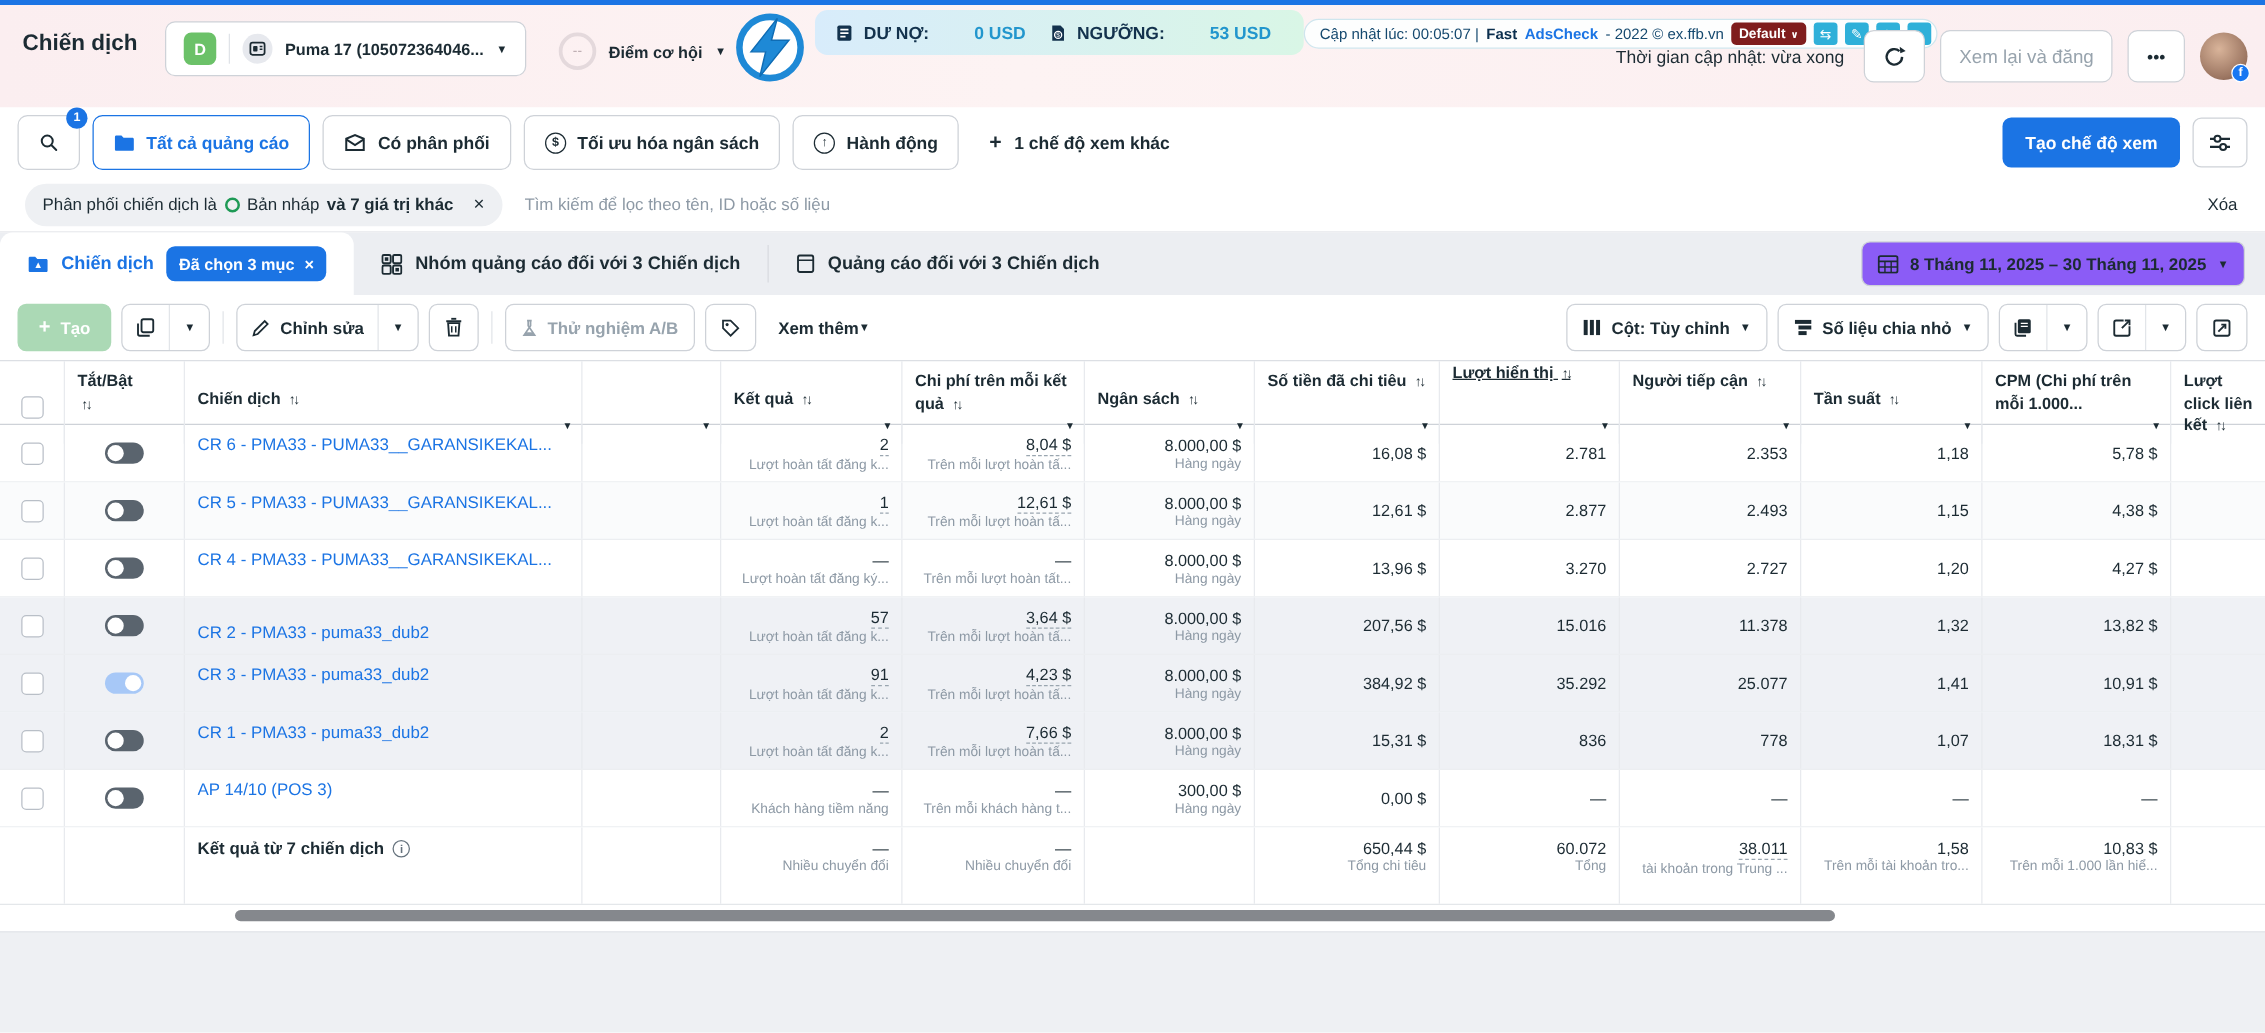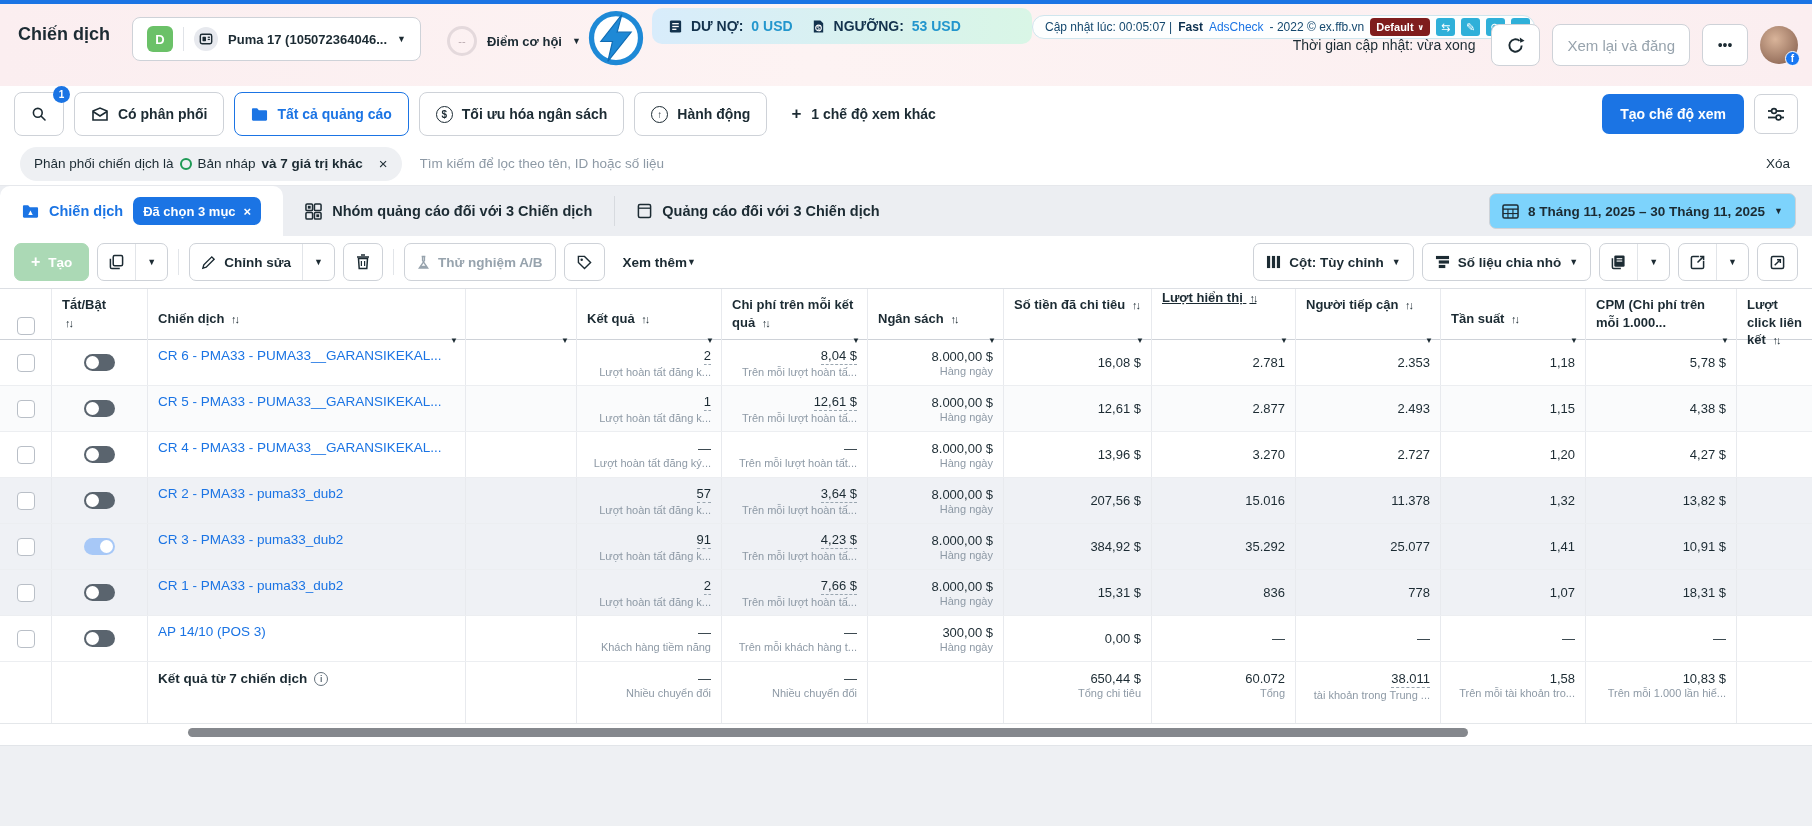--- a/index.html
+++ b/index.html
@@ -19,25 +19,25 @@
   .caret { font-size:9px; color:#1c2b33; }
   .opp { display:flex; align-items:center; gap:10px; margin-left:26px; margin-top:12px; }
   .opp-circ { width:30px; height:30px; border-radius:50%; border:3px solid #e4d9dc; color:#b9a9ad; font-size:11px; display:flex; align-items:center; justify-content:center; }
   .opp-label { font-weight:600; }
 
   .center-cluster { position:absolute; left:588px; top:4px; display:flex; align-items:flex-start; }
   .bolt-logo { margin-top:2px; }
   .pill-col { display:flex; flex-direction:row; align-items:center; margin-left:8px; }
   .debt-pill { background:linear-gradient(90deg,#d8ecfb,#d9f6e6); border-radius:10px; height:36px; display:flex; align-items:center; gap:8px; padding:0 16px; min-width:380px; }
   .debt-pill .lbl { font-weight:700; color:#13324d; font-size:14px; }
-  .debt-pill .val { color:#2296cd; font-size:14px; font-weight:600; margin-right:10px; }
+  .debt-pill .val { color:#2296cd; font-size:14px; font-weight:600; margin-right:10px;margin-left:28px; }
   .doc-ic { font-size:13px; color:#13324d; }
   .adscheck-bar { margin-top:2px; background:#fdfefe; border:1px solid #cfe6ee; border-radius:14px; height:24px; display:flex; align-items:center; gap:6px; padding:0 4px 0 12px; font-size:12px; color:#14486e; white-space:nowrap; }
   .adscheck-bar b { color:#0b2f4e; }
-  .adscheck-brand { color:#1b74e4; font-weight:400; }
+  .adscheck-brand { color:#1b74e4; font-weight:700; }
   .default-btn { background:#7f1d1d; color:#fff; border-radius:4px; height:18px; padding:0 6px; font-size:11px; font-weight:700; display:flex; align-items:center; gap:4px; }
   .mini-btn { background:#2fb0d9; color:#fff; width:19px; height:18px; border-radius:3px; font-size:11px; display:flex; align-items:center; justify-content:center; }
 
   .topbar-right { position:absolute; right:14px; top:20px; display:flex; align-items:center; gap:12px; }
   .update-time { color:#1c2b33; font-size:14px; margin-right:4px;margin-left:48px; }
   .sq-btn { background:#fff; border:1px solid #ced2d8; border-radius:8px; height:42px; min-width:46px; display:flex; align-items:center; justify-content:center; padding:0 14px; font-size:14px; }
   .sq-btn.muted { color:#97a3ad; font-size:15px; }
   .avatar { width:38px; height:38px; border-radius:50%; background:radial-gradient(circle at 40% 35%,#d9b49a,#9a7460 70%,#5d4639); position:relative; }
   .fb-badge { position:absolute; right:-2px; bottom:-2px; width:15px; height:15px; border-radius:50%; background:#1877f2; color:#fff; font-size:10px; font-weight:700; display:flex; align-items:center; justify-content:center; border:1.5px solid #fff; }
 
@@ -63,21 +63,21 @@
   .filter-input::placeholder { color:#8d99a5; }
   .clear-link { position:absolute; right:22px; font-size:13.5px; }
 
   
   .tab-strip { height:50px; background:#eceef2; display:flex; align-items:stretch; position:relative; padding-left:0; }
   .ltab { display:flex; align-items:center; gap:10px; padding:0 22px; font-weight:600; font-size:14.5px; color:#1c2b33; }
   .ltab.active { background:#fff; border-radius:10px 10px 0 0; color:#1b74e4; font-weight:700; }
   .sel-badge { background:#1b74e4; color:#fff; border-radius:7px; height:28px; display:flex; align-items:center; gap:8px; padding:0 10px; font-size:13px; font-weight:700; }
   .sel-badge .x { font-size:13px; }
   .tab-sep { width:1px; background:#d7dadf; margin:10px 0; }
-  .date-box { position:absolute; right:16px; top:7px; background:#7dd3fc; border:1px solid #ced2d8; border-radius:7px; height:36px; display:flex; align-items:center; gap:9px; padding:0 12px; font-weight:600; font-size:13.5px; }
+  .date-box { position:absolute; right:16px; top:7px; background:#8b5cf6; border:1px solid #ced2d8; border-radius:7px; height:36px; display:flex; align-items:center; gap:9px; padding:0 12px; font-weight:600; font-size:13.5px; }
 
   
   .toolbar { height:52px; background:#fff; display:flex; align-items:center; padding:0 14px; gap:8px; position:relative; }
   .tb-btn { height:38px; background:#fff; border:1px solid #ced2d8; border-radius:7px; display:flex; align-items:center; gap:8px; padding:0 12px; font-weight:600; font-size:13.5px; }
   .tb-btn.green { background:#abd9b5; border-color:#abd9b5; color:#fff; font-weight:700; padding:0 16px; }
   .tb-split { display:flex; height:38px; border:1px solid #ced2d8; border-radius:7px; overflow:hidden; }
   .tb-split > div { display:flex; align-items:center; padding:0 11px; gap:8px; font-weight:600; font-size:13.5px; }
   .tb-split > .dd { border-left:1px solid #e2e5e9; }
   .tb-sep { width:1px; height:26px; background:#e2e5e9; margin:0 2px; }
   .tb-btn.disabled { color:#97a3ad; }
@@ -210,32 +210,32 @@
   </div>
 
   <div class="views-row">
     <span class="view-btn search">
       <svg width="18" height="18" viewBox="0 0 20 20">
           <circle cx="8.5" cy="8.5" r="5.5" fill="none" stroke="#1c2b33" stroke-width="2"></circle>
           <line x1="12.8" y1="12.8" x2="17.5" y2="17.5" stroke="#1c2b33" stroke-width="2" stroke-linecap="round"></line>
         </svg>
       <span class="badge-1">1</span>
     </span>
+    <span class="view-btn active">
+      <svg width="17" height="15" viewBox="0 0 18 15">
+          <path d="M1 2.2 C1 1.5 1.5 1 2.2 1 H6.5 L8.3 3 H15.8 C16.5 3 17 3.5 17 4.2 V12.8 C17 13.5 16.5 14 15.8 14 H2.2 C1.5 14 1 13.5 1 12.8 Z" fill="#1b74e4"></path>
+        </svg>
+      <span>Tất cả quảng cáo</span>
+    </span>
     <span class="view-btn">
       <svg width="18" height="15" viewBox="0 0 18 15">
           <path d="M2 4 L9 1 L16 4 V13 H2 Z" fill="none" stroke="#1c2b33" stroke-width="1.6"></path>
           <path d="M2 4.5 L9 9 L16 4.5" fill="none" stroke="#1c2b33" stroke-width="1.6"></path>
         </svg>
       <span>Có phân phối</span>
-    </span>
-    <span class="view-btn active">
-      <svg width="17" height="15" viewBox="0 0 18 15">
-          <path d="M1 2.2 C1 1.5 1.5 1 2.2 1 H6.5 L8.3 3 H15.8 C16.5 3 17 3.5 17 4.2 V12.8 C17 13.5 16.5 14 15.8 14 H2.2 C1.5 14 1 13.5 1 12.8 Z" fill="#1b74e4"></path>
-        </svg>
-      <span>Tất cả quảng cáo</span>
     </span>
     <span class="view-btn">
       <span class="circle-glyph">$</span>
       <span>Tối ưu hóa ngân sách</span>
     </span>
     <span class="view-btn">
       <span class="circle-glyph">↑</span>
       <span>Hành động</span>
     </span>
     <span class="more-views">
@@ -601,21 +601,21 @@
     </div>
       <div class="trow grid-cols selected">
       <div class="td c-check">
           <span class="checkbox"></span>
         </div>
       <div class="td c-toggle">
           <span class="toggle">
             <span class="knob"></span>
           </span>
         </div>
-      <div class="td" style="justify-content:flex-start;padding-top:8px;">
+      <div class="td" style="justify-content:flex-start;padding-top:20px;">
           <a class="camp-link" href="#">CR 2 - PMA33 - puma33_dub2</a>
         </div>
       <div class="td"></div>
       <div class="td num">
           <span class="val u">57</span>
           <span class="sub">Lượt hoàn tất đăng k...</span>
         </div>
       <div class="td num">
           <span class="val u">3,64 $</span>
           <span class="sub">Trên mỗi lượt hoàn tấ...</span>

